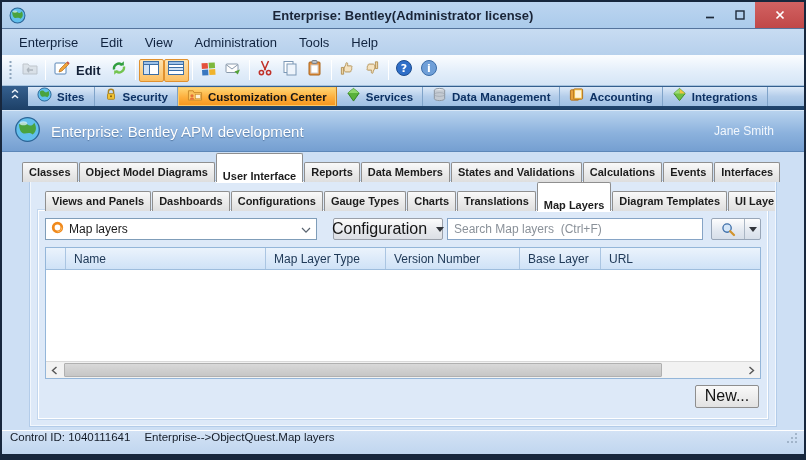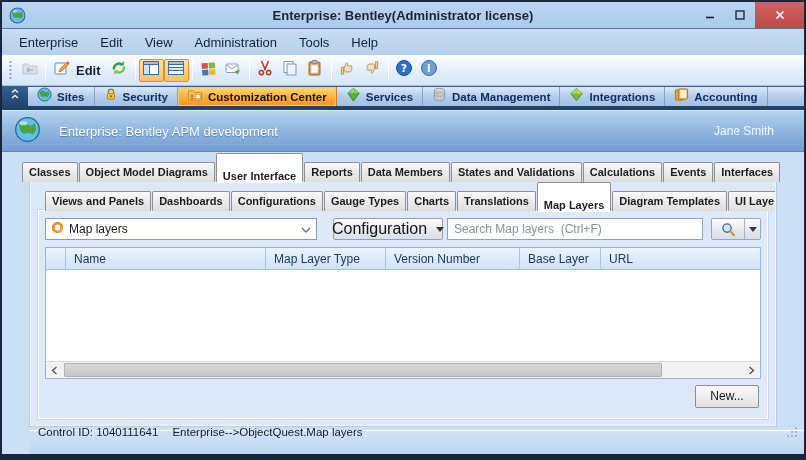--- a/index.html
+++ b/index.html
@@ -74,21 +74,21 @@
   }
   .nav-item.active .nav-label{ color:#151515; }
 
   
   .appheader{
     height:42px; flex:0 0 42px;
     background:linear-gradient(#b8d3ee,#8cb2dd 55%,#759fd1);
     border-top:1px solid #d9e8f7; border-bottom:1px solid #5c87b8;
     display:flex; align-items:center; padding:0 12px;
   }
-  .appheader .hdr-title{ margin-left:18px; font-size:13px; color:#ffffff; text-shadow:0 1px 1px rgba(30,60,100,.45); }
+  .appheader .hdr-title{ margin-left:10px; font-size:15px; color:#ffffff; text-shadow:0 1px 1px rgba(30,60,100,.45); }
   .appheader .hdr-user{ margin-left:auto; margin-right:18px; font-size:12px; color:#f2f7fd; }
 
   
   .content{ flex:1; display:flex; flex-direction:column; background:#cddff4; overflow:hidden; }
 
   .tabs{ display:flex; align-items:flex-end; position:relative; z-index:2;font-weight:bold; }
   .tabs1{ margin:7px 0 0 20px; height:23px; }
   .tab{
     font-size:11px; color:#1c1c1c; padding:3px 6px 4px;
     background:linear-gradient(#f9f9f9,#dedede);
@@ -169,30 +169,29 @@
     display:flex; align-items:stretch;
   }
   .hs-arrow{ width:17px; flex:0 0 17px; display:flex; align-items:center; justify-content:center; }
   .hs-track{ flex:1; position:relative; }
   .hs-thumb{ position:absolute; left:1px; top:1px; bottom:1px; width:88%;
     background:linear-gradient(#d9d9d9,#c6c6c6); border:1px solid #b0b0b0; border-radius:1px; }
 
   
   .footer-row{ height:34px; flex:0 0 34px; display:flex; align-items:center; justify-content:flex-end; padding-right:2px; }
   .newbtn{
-    width:64px; height:23px; font-family:"Liberation Sans",sans-serif; font-size:12px; color:#141414;
+    width:64px; height:23px; font-family:"Liberation Sans",sans-serif; font-size:16px; color:#141414;
     background:linear-gradient(#f9f9f9,#e2e2e2); border:1px solid #8e8e8e; border-radius:2px;
   }
 
   
   .statusbar{
     height:24px; flex:0 0 24px; background:linear-gradient(#d3e2f5,#c0d6ef);
-    border-top:1px solid #ffffff; display:flex; align-items:flex-end; padding:0 6px 16px 8px;
+    border-top:1px solid #ffffff; display:flex; align-items:flex-start; padding:0 6px 16px 8px;
     position:relative;
-    margin-left:28px;
   }
   .status-text{ font-size:11.5px; color:#141c28; }
   .status-id{ margin-right:14px; }
   .resize-grip{ margin-left:auto; display:flex; }
 </style>
 </head>
 <body>
 
 <div class="window">
 
@@ -379,33 +378,33 @@
       <div class="nav-item">
         <span><svg width="15" height="15" viewBox="0 0 16 16">
               <ellipse cx="8" cy="3.5" rx="5.5" ry="2" fill="#e7eaee" stroke="#8b939d"></ellipse>
               <path d="M2.5 3.5v9c0 1.1 2.5 2 5.5 2s5.5-.9 5.5-2v-9" fill="#c4cad2" stroke="#8b939d"></path>
               <ellipse cx="8" cy="8" rx="5.5" ry="2" fill="none" stroke="#9aa2ab" stroke-width=".7"></ellipse>
             </svg></span>
         <span class="nav-label">Data Management</span>
       </div>
       <div class="nav-item">
         <span><svg width="15" height="15" viewBox="0 0 16 16">
+              <rect x="1.5" y="3" width="9" height="11" rx="1" fill="#e8a33d" stroke="#b06f1c"></rect>
+              <rect x="5" y="2" width="9.5" height="11" rx="1" fill="#f6c44e" stroke="#b06f1c"></rect>
+              <rect x="6.5" y="3.5" width="6.5" height="8" fill="#fdf4dc"></rect>
+            </svg></span>
+        <span class="nav-label">Accounting</span>
+      </div>
+      <div class="nav-item">
+        <span><svg width="15" height="15" viewBox="0 0 16 16">
               <path d="M8 1.5l6 5.5-6 7.5-6-7.5z" fill="#6fbf44" stroke="#3b8a22"></path>
               <path d="M8 1.5l6 5.5H8z" fill="#f4c63f"></path>
               <path d="M8 1.5L2 7h6z" fill="#9edd78"></path>
             </svg></span>
         <span class="nav-label">Integrations</span>
-      </div>
-      <div class="nav-item">
-        <span><svg width="15" height="15" viewBox="0 0 16 16">
-              <rect x="1.5" y="3" width="9" height="11" rx="1" fill="#e8a33d" stroke="#b06f1c"></rect>
-              <rect x="5" y="2" width="9.5" height="11" rx="1" fill="#f6c44e" stroke="#b06f1c"></rect>
-              <rect x="6.5" y="3.5" width="6.5" height="8" fill="#fdf4dc"></rect>
-            </svg></span>
-        <span class="nav-label">Accounting</span>
       </div>
     </div>
   </div>
 
   <div class="appheader">
     <span>
       <svg width="27" height="27" viewBox="0 0 16 16">
           <circle cx="8" cy="8" r="7" fill="#62bfec" stroke="#2a6496" stroke-width=".8"></circle>
           <path d="M3 5c2-2 4-1 5 0s3 1 4-1c1.2 2 1.8 5-1 7-2-2-4 0-6-1-1.4-.7-2-3.4-2-5z" fill="#4aa33f"></path>
           <ellipse cx="5.6" cy="4.3" rx="2.2" ry="1.2" fill="#d9f0fb" opacity=".75"></ellipse>

